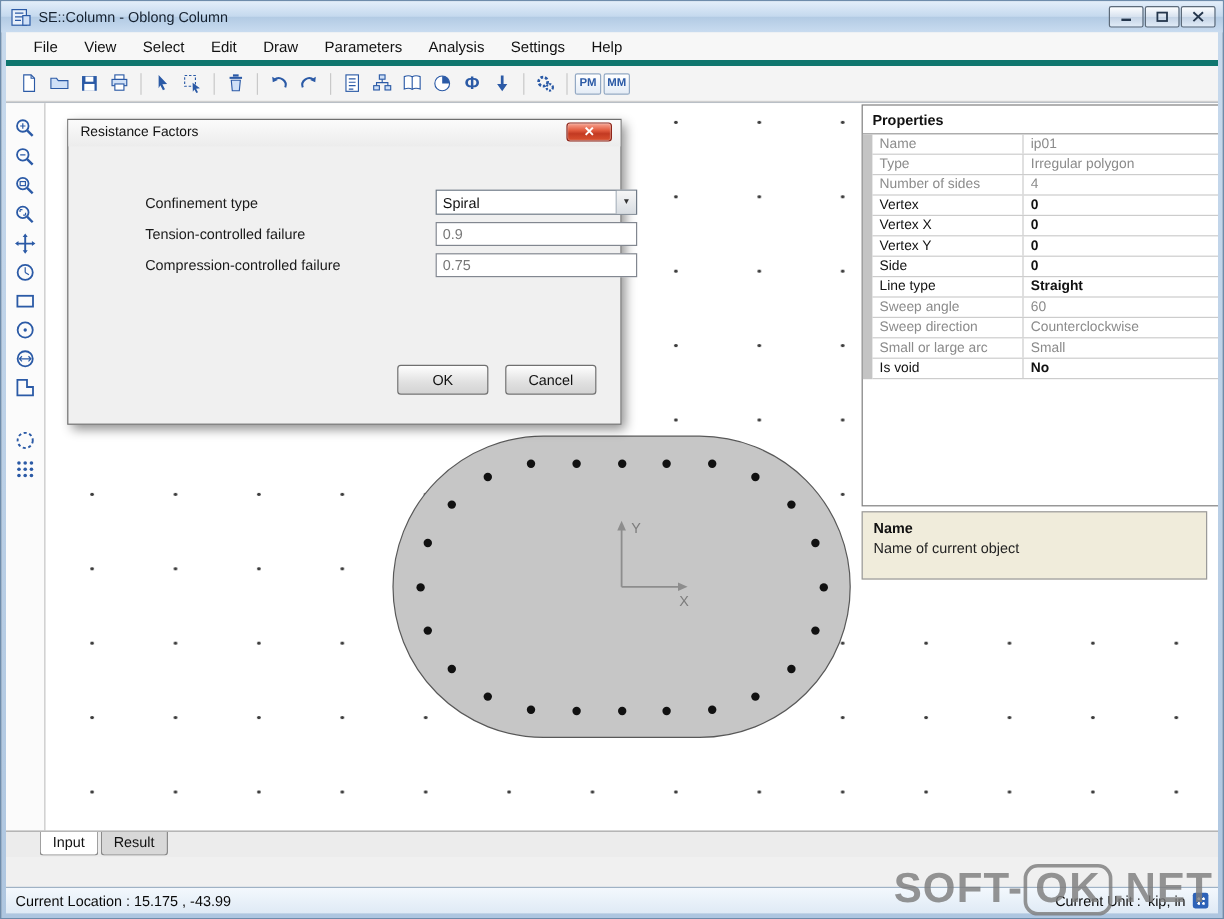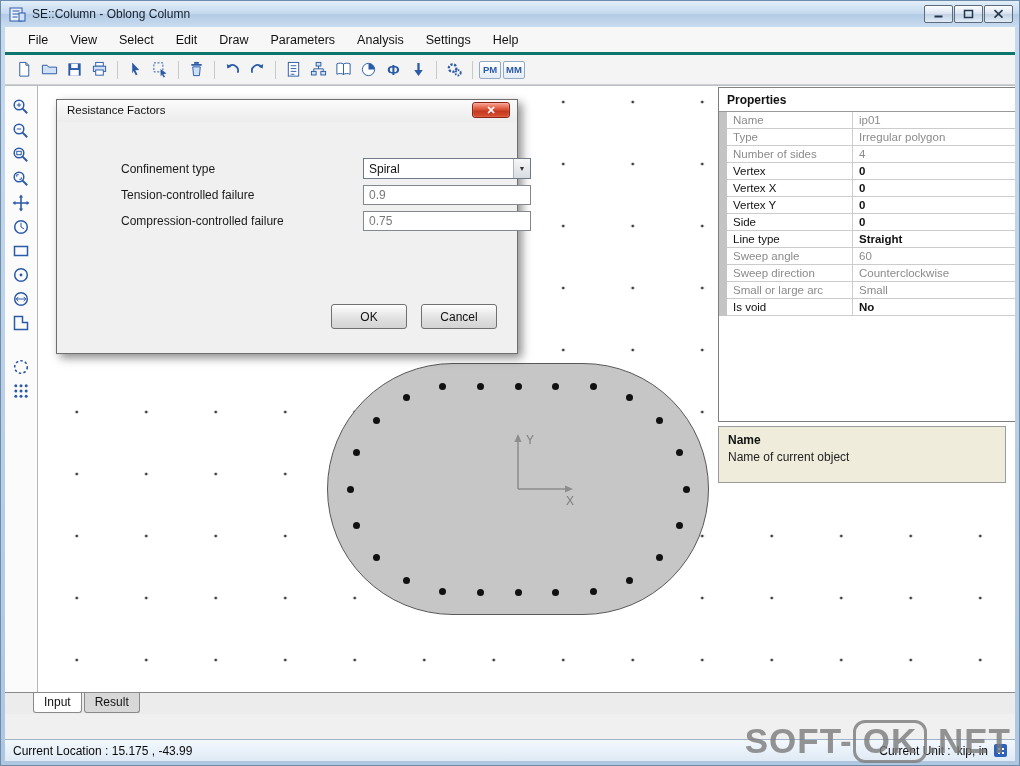--- a/index.html
+++ b/index.html
@@ -13,21 +13,21 @@
     background:linear-gradient(180deg,#e3eefa,#c5d9ee 48%,#b3cbe4 52%,#c9dcf0); }
   .titlebar .app-icon { width:17px; height:17px; margin-right:6px; }
   .titlebar .title { font-size:12px; color:#15202e; }
   .win-controls { margin-left:auto; display:flex; gap:1px; }
   .wbtn { width:29px; height:18px; display:flex; align-items:center; justify-content:center;
     border:1px solid #5d6b7a; border-radius:2px;
     background:linear-gradient(#fdfeff,#d7e2ef 50%,#c2d2e4 50%,#e0ebf7); }
   .wbtn svg { width:11px; height:10px; }
 
   
-  .menubar { height:28px; background:#f7f7f7; border-bottom:3px solid #0f766e; display:flex; align-items:center; padding-left:12px; }
+  .menubar { height:28px; background:#f7f7f7; border-bottom:5px solid #0f766e; display:flex; align-items:center; padding-left:12px; }
   .menu-item { font-size:12.5px; color:#111; padding:5px 11px; cursor:default; }
 
   
   .toolbar { height:30px; background:#f4f4f4; border-bottom:1px solid #cfcfcf; display:flex; align-items:center; padding-left:8px; gap:2px; }
   .tbtn { width:23px; height:24px; display:flex; align-items:center; justify-content:center; border-radius:2px; }
   .tbtn svg { width:17px; height:17px; }
   .tglyph { font-size:15px; font-weight:bold; color:#2b5aa6; line-height:1; }
   .tsep { width:1px; height:18px; background:#c9c9c9; margin:0 4px; }
   .tbox { min-width:22px; height:18px; padding:0 2px; display:flex; align-items:center; justify-content:center;
     font-size:9.5px; font-weight:bold; color:#2b5aa6; border:1px solid #93a9c4; border-radius:2px;

